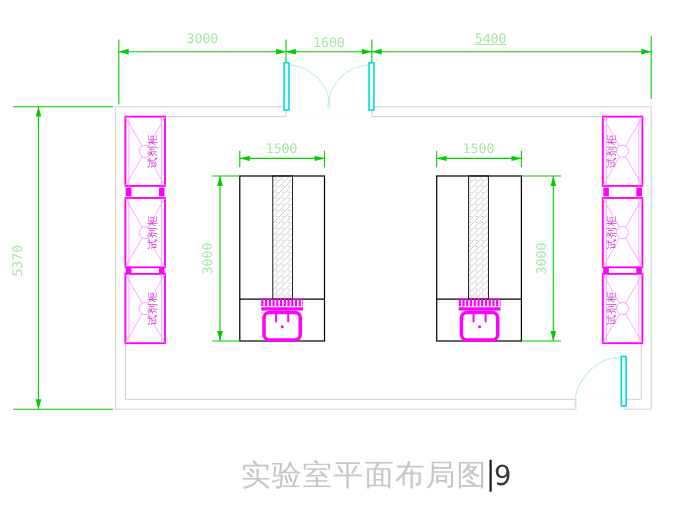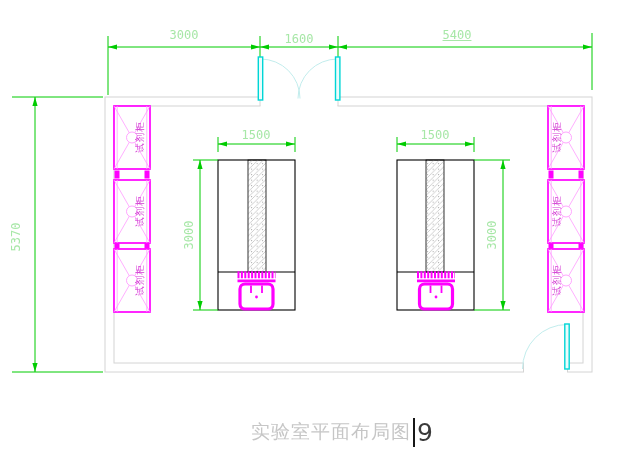--- a/index.html
+++ b/index.html
@@ -7,21 +7,21 @@
           font-family:"DejaVu Sans",sans-serif;}
   #plan-svg{position:absolute;left:0;top:0;}
   .dimtxt{position:absolute;font:12px "DejaVu Sans Mono",monospace;color:#a7e7a7;
           text-align:center;width:60px;white-space:nowrap;pointer-events:none;}
   .rot{transform:rotate(-90deg);}
   .cablbl{position:absolute;width:40px;height:12px;font-size:9.5px;line-height:12px;
           color:#d23ad2;text-align:center;transform:rotate(-90deg);letter-spacing:1px;
           font-family:"DejaVu Sans",sans-serif;white-space:nowrap;}
   .title{position:absolute;left:65px;right:0;top:413px;height:38px;display:flex;
          justify-content:center;align-items:center;color:#c6c6c6;}
-  .title .zh{font-size:19px;letter-spacing:1px;}
+  .title .zh{font-size:27px;letter-spacing:1px;}
   .title .caret{width:2px;height:29px;background:#161616;margin:0 2px;}
   .title .yr{font-size:25px;letter-spacing:1px;}
   .title .sfx{font-size:25px;color:#3a3a3a;}
 </style>
 </head>
 <body>
 
 <div id="canvas">
 
 <svg id="plan-svg" width="619" height="469" viewBox="0 0 619 469">
@@ -140,21 +140,21 @@
     <polygon points="397,144 406,141.6 406,146.4" fill="#00cc00" stroke="none"></polygon>
     <polygon points="474,144 465,141.6 465,146.4" fill="#00cc00" stroke="none"></polygon>
     <path d="M503,160 V310 M474,160 H510 M474,310 H510"></path>
     <polygon points="503,160 500.4,169 505.6,169" fill="#00cc00" stroke="none"></polygon>
     <polygon points="503,310 500.4,301 505.6,301" fill="#00cc00" stroke="none"></polygon>
   </g>
 </svg>
 
 <span class="dimtxt" style="left:154px;top:28px;">3000</span>
 <span class="dimtxt" style="left:269px;top:32px;">1600</span>
-<span class="dimtxt" style="left:427px;top:28px;text-decoration:underline;">5400</span>
+<span class="dimtxt" style="left:416px;top:28px;text-decoration:underline;">5400</span>
 <span class="dimtxt rot" style="left:-14px;top:230px;">5370</span>
 
 <span class="dimtxt" style="left:226px;top:128px;">1500</span>
 <span class="dimtxt" style="left:405px;top:128px;">1500</span>
 <span class="dimtxt rot" style="left:159px;top:228px;">3000</span>
 <span class="dimtxt rot" style="left:462px;top:228px;">3000</span>
 
 <span class="cablbl" style="left:120px;top:131px;">试剂柜</span>
 <span class="cablbl" style="left:120px;top:205px;">试剂柜</span>
 <span class="cablbl" style="left:120px;top:274px;">试剂柜</span>

